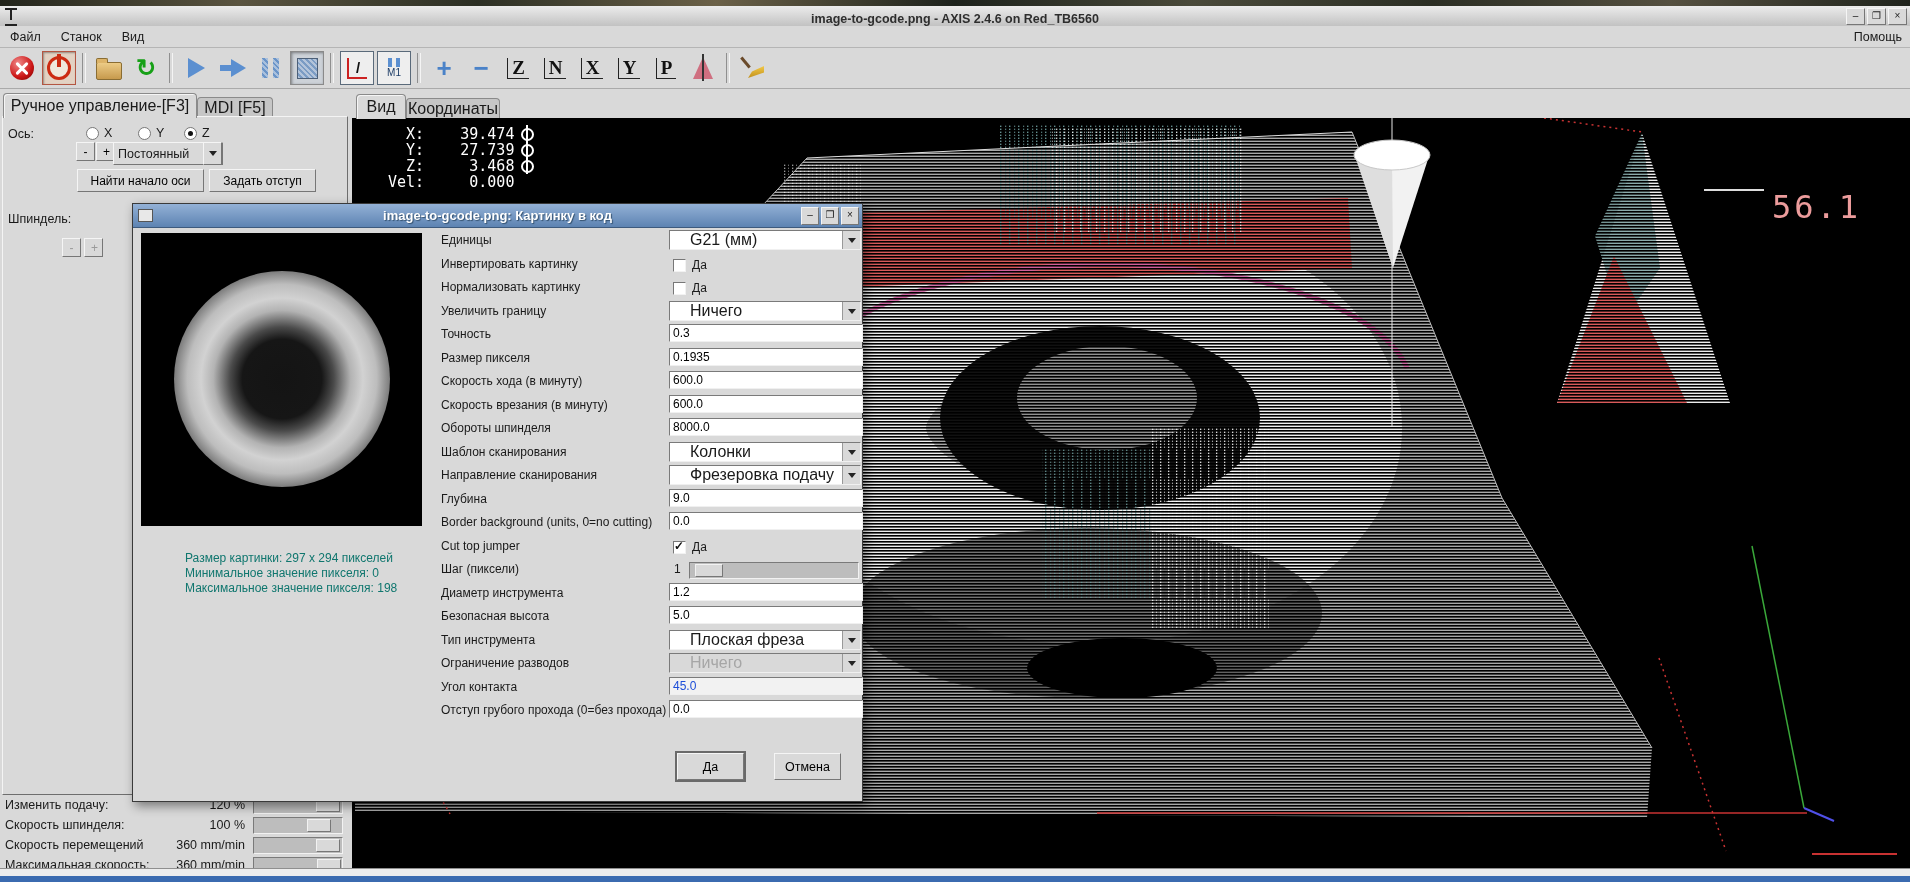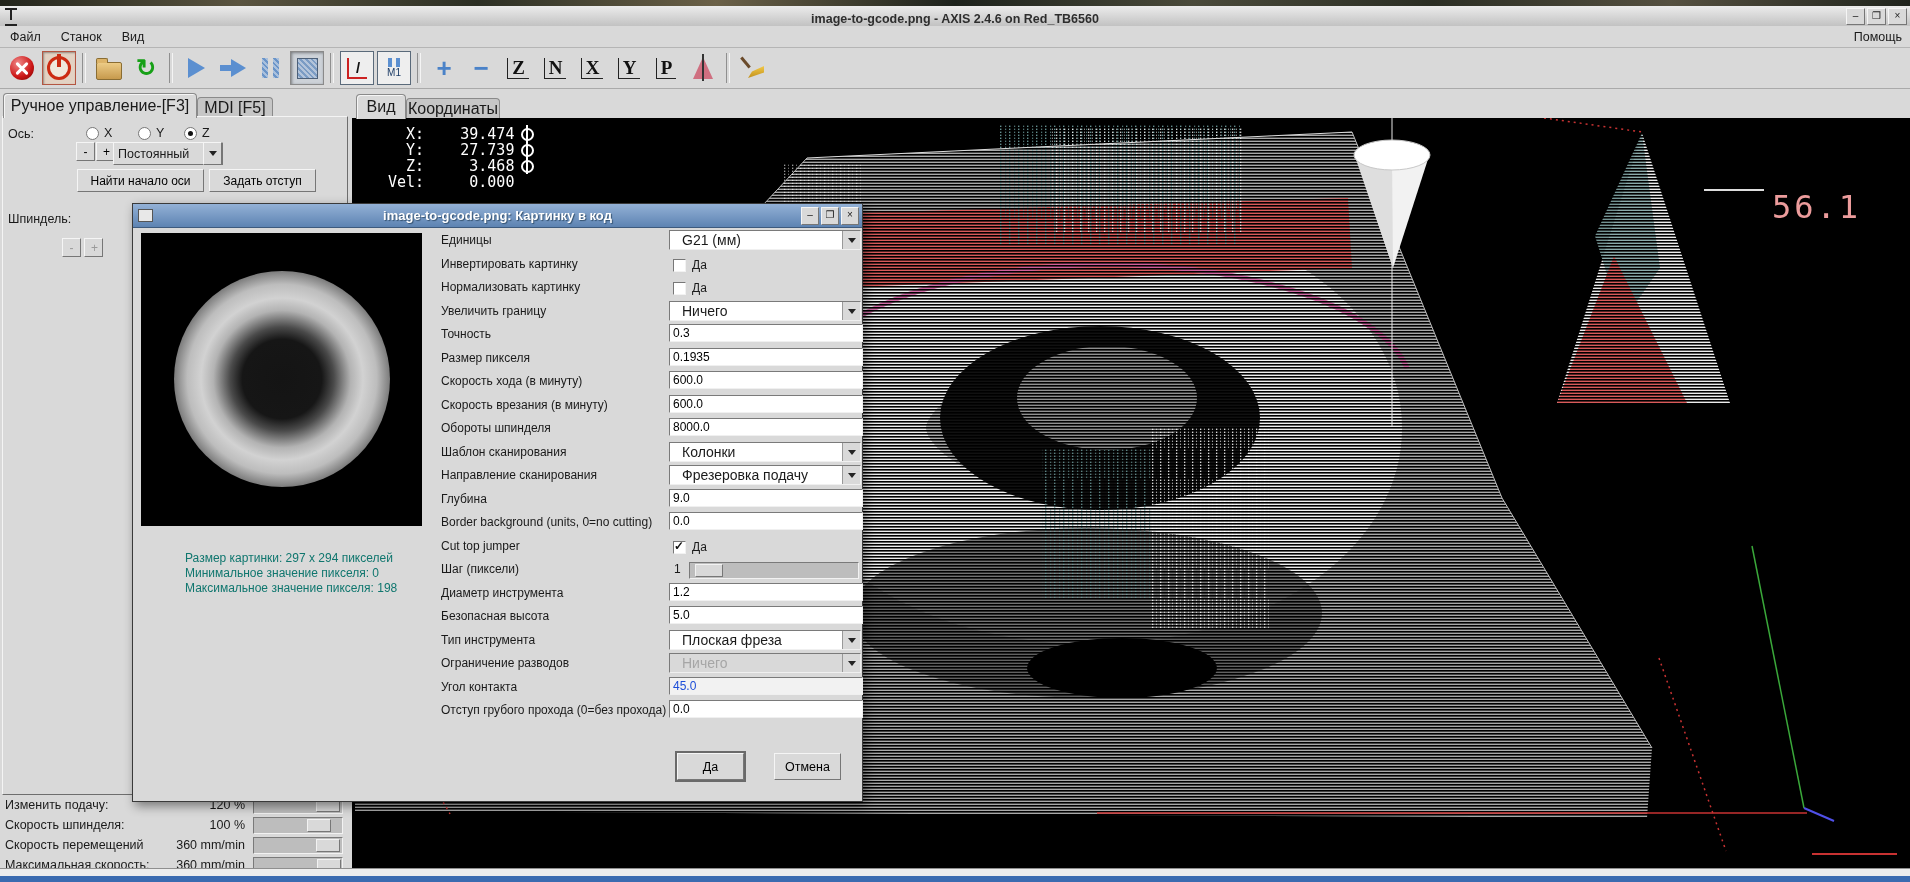--- a/index.html
+++ b/index.html
@@ -112,21 +112,21 @@
   #donut{position:absolute;left:33px;top:38px;width:216px;height:216px;border-radius:50%;
     background:radial-gradient(circle,#141414 0%,#161616 26%,#4a4a4a 34%,#b3b3b3 45%,#d2d2d2 53%,#bdbdbd 62%,#6a6a6a 73%,#141414 84%,#000 92%)}
   .imginfo{position:absolute;left:52px;font-size:12px;line-height:15px;color:#0f766e}
   .frow{position:absolute;left:0;width:100%;height:22px}
   .flabel{position:absolute;left:308px;top:3px;font-size:12px;white-space:nowrap}
   .tkfield{position:absolute;left:536px;width:186px;height:16px;border:1px solid;border-color:#7a7a7a #f0f0f0 #f0f0f0 #7a7a7a;
     background:#fff;font:12px "Liberation Sans",sans-serif;padding:0 3px}
   .tkfield.dis{color:#1d4ed8;background:#f2f2f2}
   .fcombo{position:absolute;left:536px;width:190px;height:18px;background:#fff;
     border:1px solid;border-color:#7a7a7a #f0f0f0 #f0f0f0 #7a7a7a;display:flex;align-items:center}
-  .fcombo .ctext{flex:1;padding-left:12px;font-size:14px;white-space:nowrap;overflow:hidden}
+  .fcombo .ctext{flex:1;padding-left:20px;font-size:16px;white-space:nowrap;overflow:hidden}
   .fcombo .carrowbox{width:17px;height:100%;background:#d9d9d9;border-left:1px solid #999;display:flex;align-items:center;justify-content:center}
   .fcombo.dis{background:#d9d9d9}
   .fcombo.dis .ctext{color:#a6a6a6}
   .cbwrap{position:absolute;left:540px;top:1px;display:flex;align-items:center;gap:6px;height:20px}
   .cb{width:11px;height:11px;background:#fff;border:1px solid;border-color:#777 #f2f2f2 #f2f2f2 #777;position:relative}
   .cb.checked::after{content:"✓";position:absolute;left:0px;top:-3px;font-size:12px;font-weight:bold;color:#111}
   .cblabel{font-size:12px}
   .stepval{position:absolute;left:541px;top:3px;font-size:12px}
   .dstrough{position:absolute;left:556px;top:3px;width:168px;height:15px;background:#bdbdbd;
     border:1px solid;border-color:#7a7a7a #f2f2f2 #f2f2f2 #7a7a7a}

